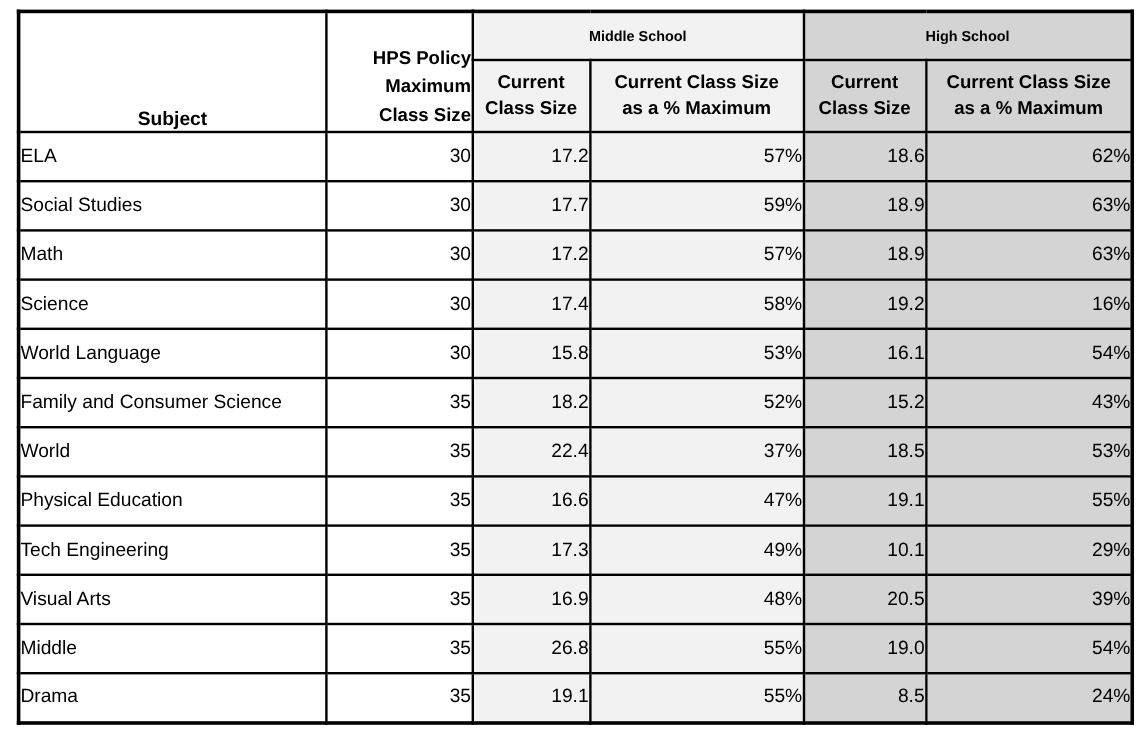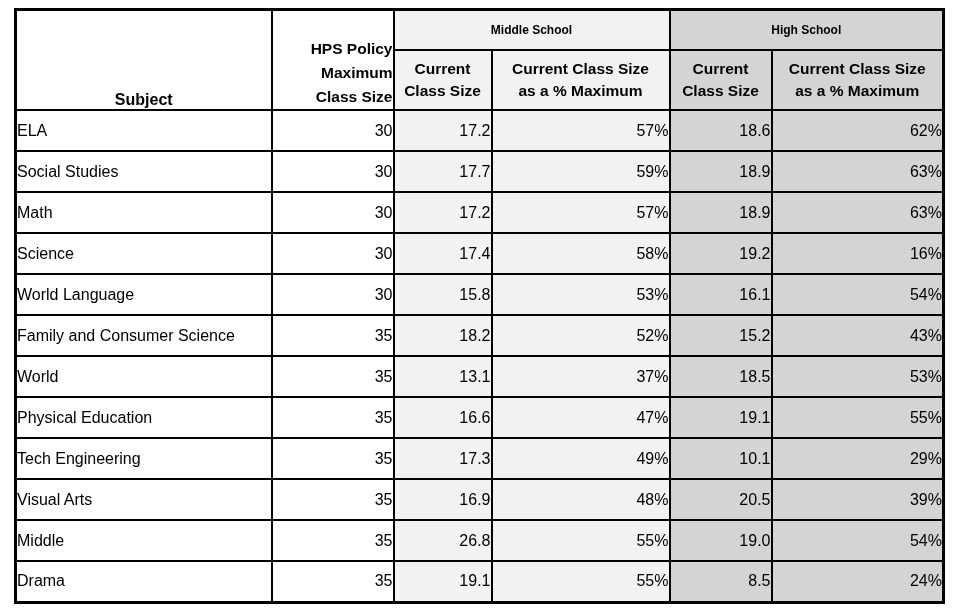--- a/index.html
+++ b/index.html
@@ -168,21 +168,21 @@
           <td class="td-subject">Family and Consumer Science</td>
           <td class="td-num td-max">35</td>
           <td class="td-num ms">18.2</td>
           <td class="td-num ms">52%</td>
           <td class="td-num hs">15.2</td>
           <td class="td-num hs">43%</td>
         </tr>
         <tr>
           <td class="td-subject">World</td>
           <td class="td-num td-max">35</td>
-          <td class="td-num ms">13.1</td>
+          <td class="td-num ms">22.4</td>
           <td class="td-num ms">37%</td>
           <td class="td-num hs">18.5</td>
           <td class="td-num hs">53%</td>
         </tr>
         <tr>
           <td class="td-subject">Physical Education</td>
           <td class="td-num td-max">35</td>
           <td class="td-num ms">16.6</td>
           <td class="td-num ms">47%</td>
           <td class="td-num hs">19.1</td>

